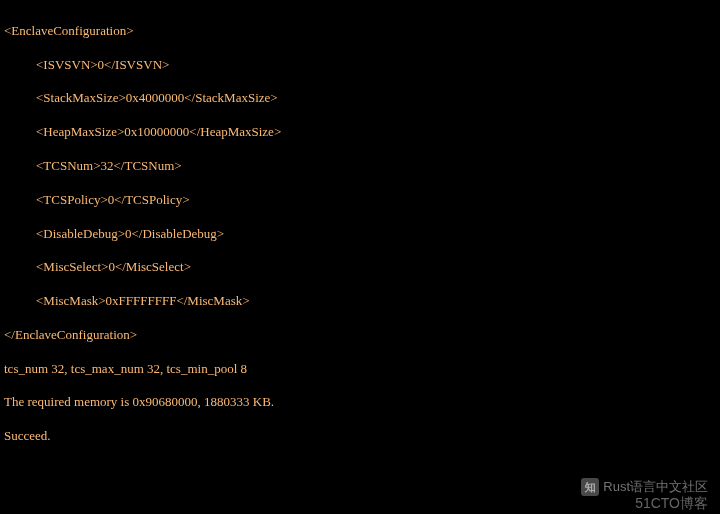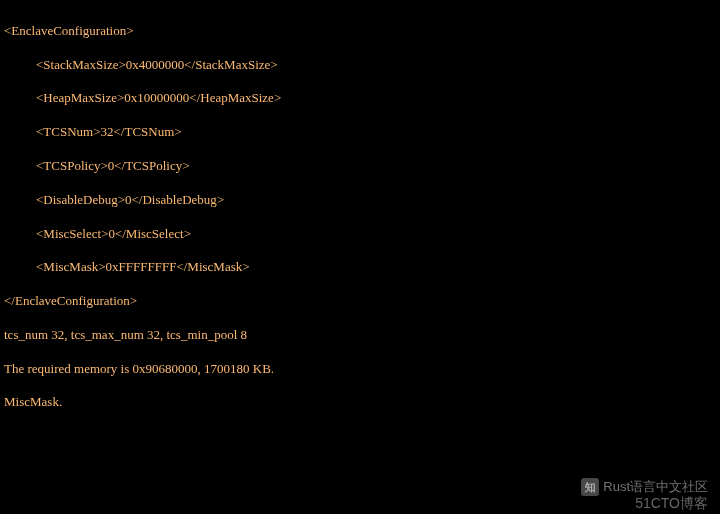--- a/index.html
+++ b/index.html
@@ -59,31 +59,32 @@
       color: #666;
       font-size: 14px;
       font-family: sans-serif;
     }
   </style>
 </head>
 <body>
 
 <div class="terminal">
 <div class="line">&lt;EnclaveConfiguration&gt;</div>
+<div class="line indent1">&lt;ISVSVN&gt;0&lt;/ISVSVN&gt;</div>
 <div class="line indent1">&lt;StackMaxSize&gt;0x4000000&lt;/StackMaxSize&gt;</div>
 <div class="line indent1">&lt;HeapMaxSize&gt;0x10000000&lt;/HeapMaxSize&gt;</div>
 <div class="line indent1">&lt;TCSNum&gt;32&lt;/TCSNum&gt;</div>
 <div class="line indent1">&lt;TCSPolicy&gt;0&lt;/TCSPolicy&gt;</div>
 <div class="line indent1">&lt;DisableDebug&gt;0&lt;/DisableDebug&gt;</div>
 <div class="line indent1">&lt;MiscSelect&gt;0&lt;/MiscSelect&gt;</div>
 <div class="line indent1">&lt;MiscMask&gt;0xFFFFFFFF&lt;/MiscMask&gt;</div>
 <div class="line">&lt;/EnclaveConfiguration&gt;</div>
 <div class="line">tcs_num 32, tcs_max_num 32, tcs_min_pool 8</div>
-<div class="line">The required memory is 0x90680000, 1700180 KB.</div>
-<div class="line">MiscMask.</div>
+<div class="line">The required memory is 0x90680000, 1880333 KB.</div>
+<div class="line">Succeed.</div>
 
 
 
 
 
 
 
 
 
 

